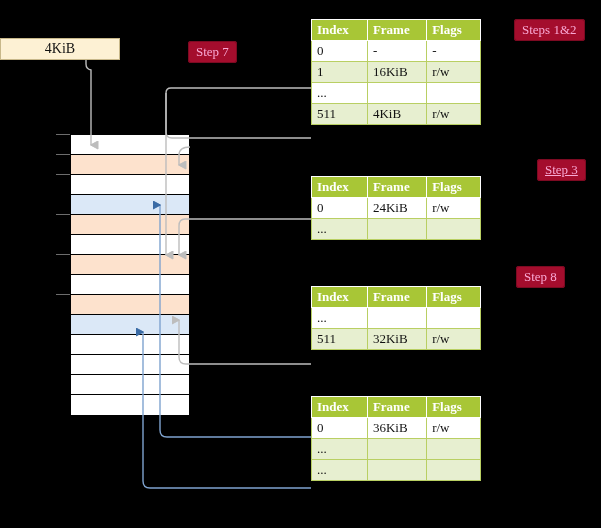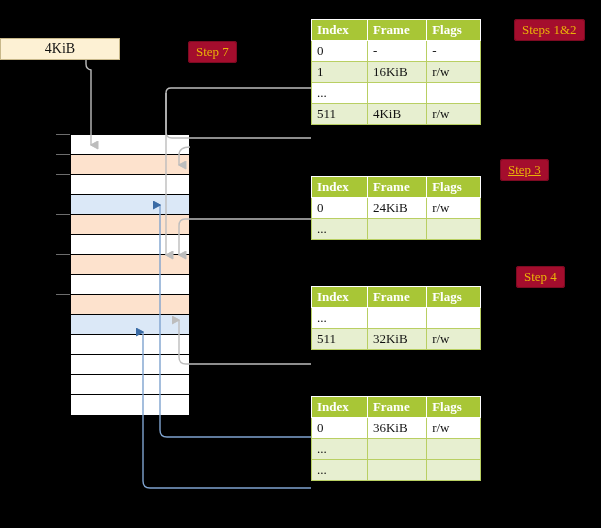--- a/index.html
+++ b/index.html
@@ -10,29 +10,29 @@
   
   #vaddr-box{
     position:absolute;left:0;top:38px;width:120px;height:22px;
     background:#fdf1d4;border:1px solid #c8b88a;
     display:flex;align-items:center;justify-content:center;
     font-size:14px;color:#111;box-sizing:border-box;
   }
 
   
   .badge{
-    position:absolute;background:#a40d2d;color:#eab308;
+    position:absolute;background:#a40d2d;color:#f9a8d4;
     font-size:13px;line-height:1;padding:4px 8px 5px 8px;
     border-radius:3px;white-space:nowrap;
     box-shadow:0 0 0 1px #7d0a22 inset;
     text-align:right;
   }
   #badge-step0{left:188px;top:41px;}
   #badge-steps12{left:514px;top:19px;}
-  #badge-step3{left:500px;top:159px;text-decoration:underline;}
+  #badge-step3{left:537px;top:159px;text-decoration:underline;}
   #badge-step4{left:516px;top:266px;}
 
   
   #memory-column{
     position:absolute;left:70px;top:134px;width:120px;height:282px;
     border:1px solid #000;box-sizing:border-box;background:#fff;
   }
   .mem-row{
     height:20px;box-sizing:border-box;
     border-bottom:1px solid #000;background:#fff;
@@ -79,21 +79,21 @@
 
 <div class="canvas">
 
   <div id="vaddr-box">
     <span>4KiB</span>
   </div>
 
   <div id="badge-step0" class="badge">Step 7</div>
   <div id="badge-steps12" class="badge">Steps 1&amp;2</div>
   <div id="badge-step3" class="badge">Step 3</div>
-  <div id="badge-step4" class="badge">Step 4</div>
+  <div id="badge-step4" class="badge">Step 8</div>
 
   <div id="memory-column">
       <div class="mem-row"></div>
       <div class="mem-row orange"></div>
       <div class="mem-row"></div>
       <div class="mem-row blue"></div>
       <div class="mem-row orange"></div>
       <div class="mem-row"></div>
       <div class="mem-row orange"></div>
       <div class="mem-row"></div>

